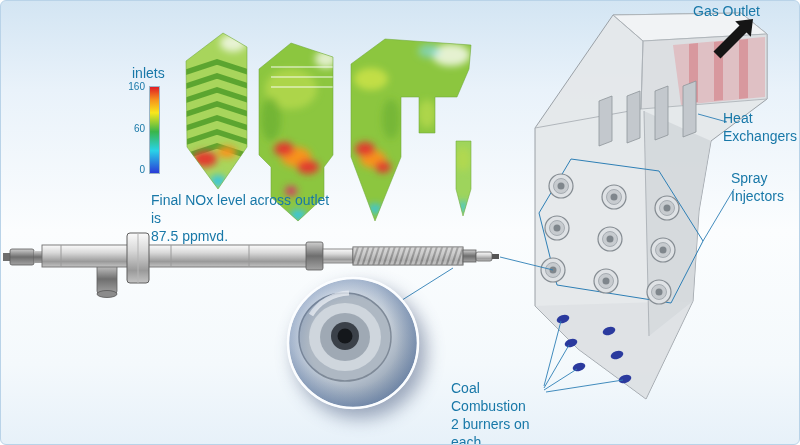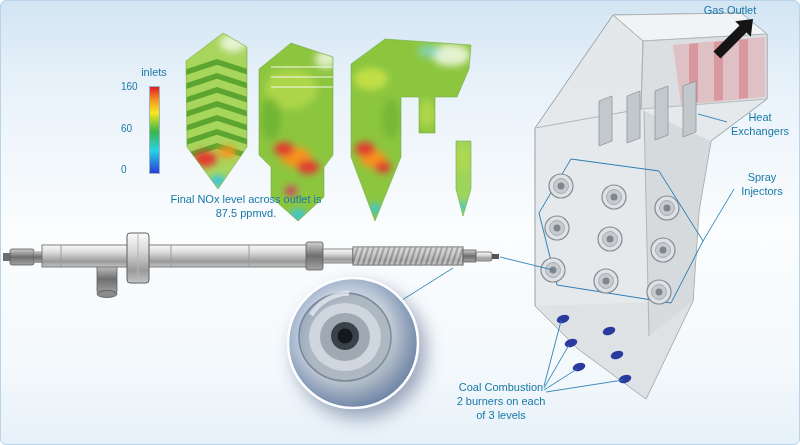--- a/index.html
+++ b/index.html
@@ -3,25 +3,25 @@
 <meta charset="utf-8">
 <style>
   * { margin:0; padding:0; box-sizing:border-box; }
   body { font-family:"Liberation Sans", sans-serif; background:#ffffff; }
   #canvas {
     position:relative; width:800px; height:445px; overflow:hidden;
     background:linear-gradient(180deg,#d3e5f3 0%,#e9f2fa 20%,#fbfdfe 52%,#f4f9fc 82%,#e7f1f9 100%);
     border:1px solid #b9d3e8; border-radius:6px;
   }
   .lbl {
-    position:absolute; color:#1878a8; font-size:11px; line-height:1.28;
-    text-align:center; white-space:pre-line;
+    position:absolute; color:#1878a8; font-size:14px; line-height:1.28;
+    white-space:pre-line;
   }
   .tick {
-    position:absolute; color:#1878a8; font-size:10px; width:24px; text-align:left;
+    position:absolute; color:#1878a8; font-size:10px; width:24px; text-align:right;
   }
   svg.layer { position:absolute; }
   #scalebar {
     position:absolute; left:148px; top:85px; width:11px; height:88px;
     border:1px solid #9ab4c6;
     background:linear-gradient(180deg,#e01b24 0%,#f7941d 15%,#f8e71c 30%,#39b54a 52%,#29d3e8 74%,#2a3bd8 100%);
   }
   .nozzle-shadow { filter: drop-shadow(7px 9px 9px rgba(25,45,90,.4)); }
 </style>
 </head>

